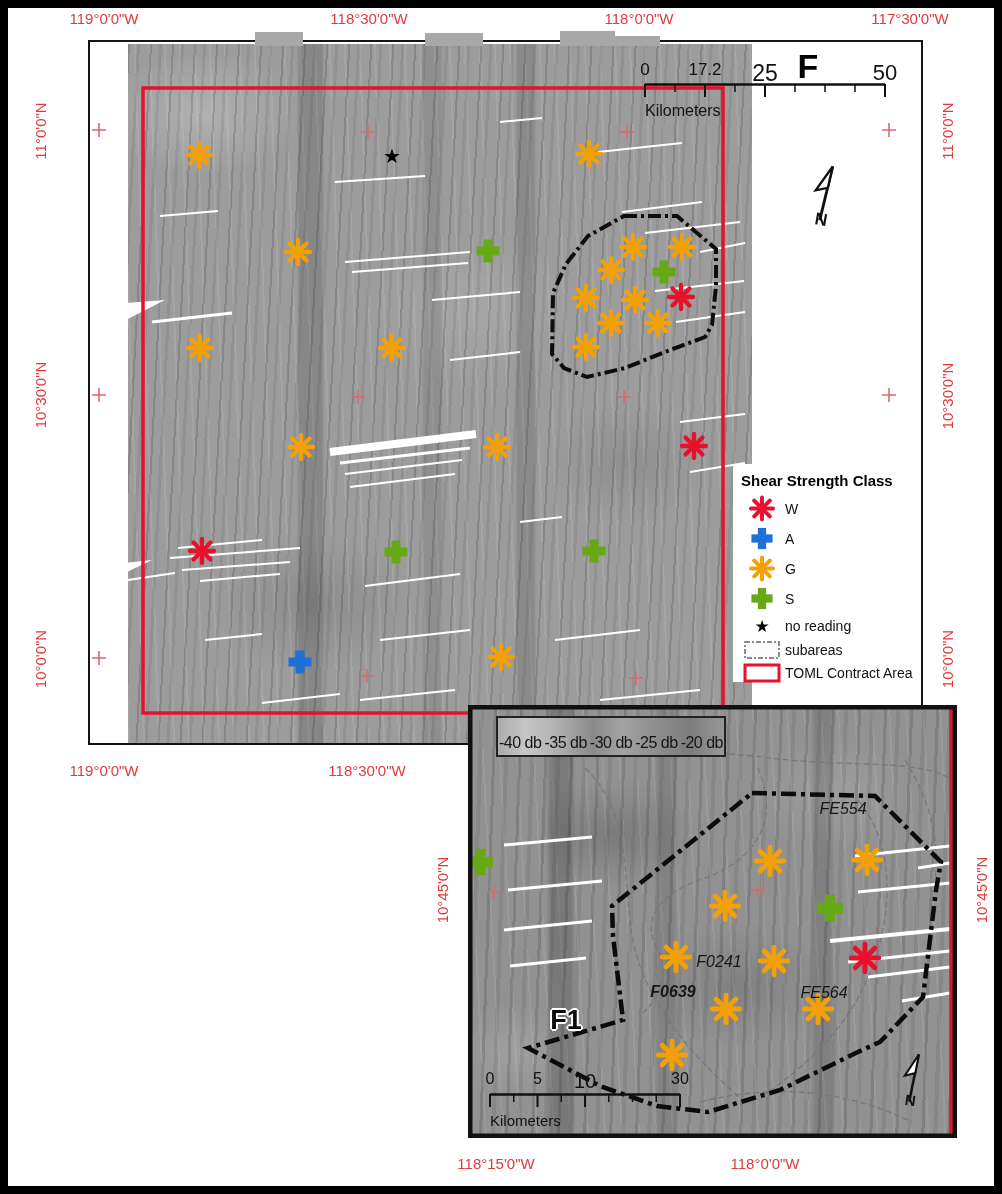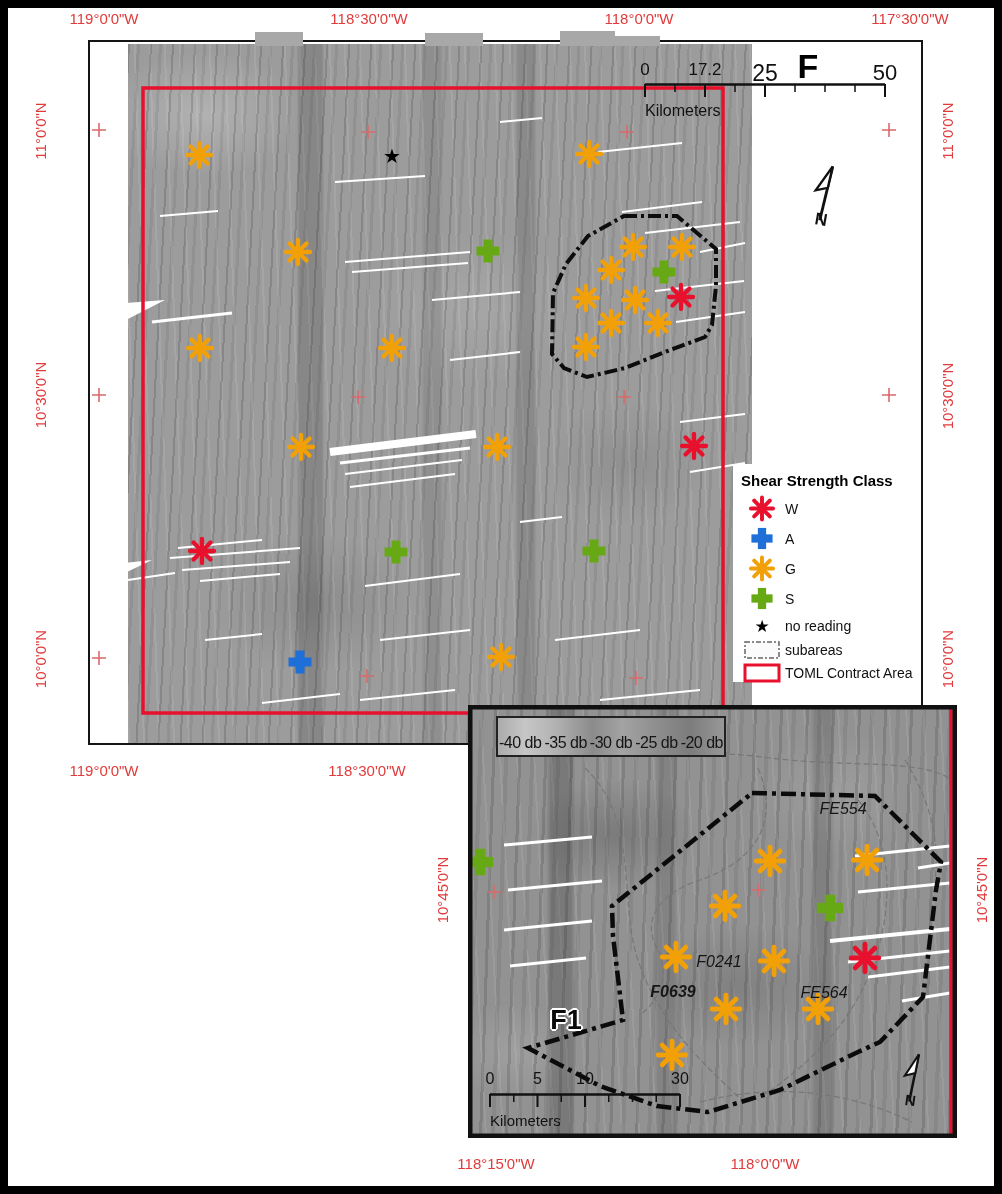--- a/index.html
+++ b/index.html
@@ -470,21 +470,21 @@
         <span>-20 db</span>
       </div>
     <span id="inset-f1">F1</span>
   <span class="area-label" style="left: 375px; top: 104px;">FE554</span>
       <span class="area-label" style="left: 251px; top: 257px;">F0241</span>
       <span class="area-label" style="left: 356px; top: 272px; margin-top: 16px;">FE564</span>
       <span class="area-label" style="left: 205px; top: 287px; font-weight: bold;">F0639</span>
       <div class="scalebar" style="left: 22px; top: 365px; width: 190px; height: 64px;">
         <span class="num" style="left: 0px; top: 0px; font-size: 16px;">0</span>
         <span class="num" style="left: 47.5px; top: 0px; font-size: 16px;">5</span>
-        <span class="num" style="left: 95px; top: 0px; font-size: 16px;">10</span>
+        <span class="num" style="left: 95px; top: 0px; font-size: 20px;">10</span>
         <span class="num" style="left: 190px; top: 0px; font-size: 16px;">30</span>
         <svg width="194" height="18" style="position: absolute; left: -2px; top: 23px;">
           <line x1="2" y1="1.5" x2="192" y2="1.5" stroke="#111" stroke-width="2.5"></line>
           <line x1="2" y1="1" x2="2" y2="14" stroke="#111" stroke-width="2"></line>
           <line x1="49.5" y1="1" x2="49.5" y2="14" stroke="#111" stroke-width="2"></line>
           <line x1="97" y1="1" x2="97" y2="14" stroke="#111" stroke-width="2"></line>
           <line x1="192" y1="1" x2="192" y2="14" stroke="#111" stroke-width="2"></line>
           <line x1="25.75" y1="1" x2="25.75" y2="9" stroke="#111" stroke-width="1.5"></line>
           <line x1="73.25" y1="1" x2="73.25" y2="9" stroke="#111" stroke-width="1.5"></line>
           <line x1="120.75" y1="1" x2="120.75" y2="9" stroke="#111" stroke-width="1.5"></line>

